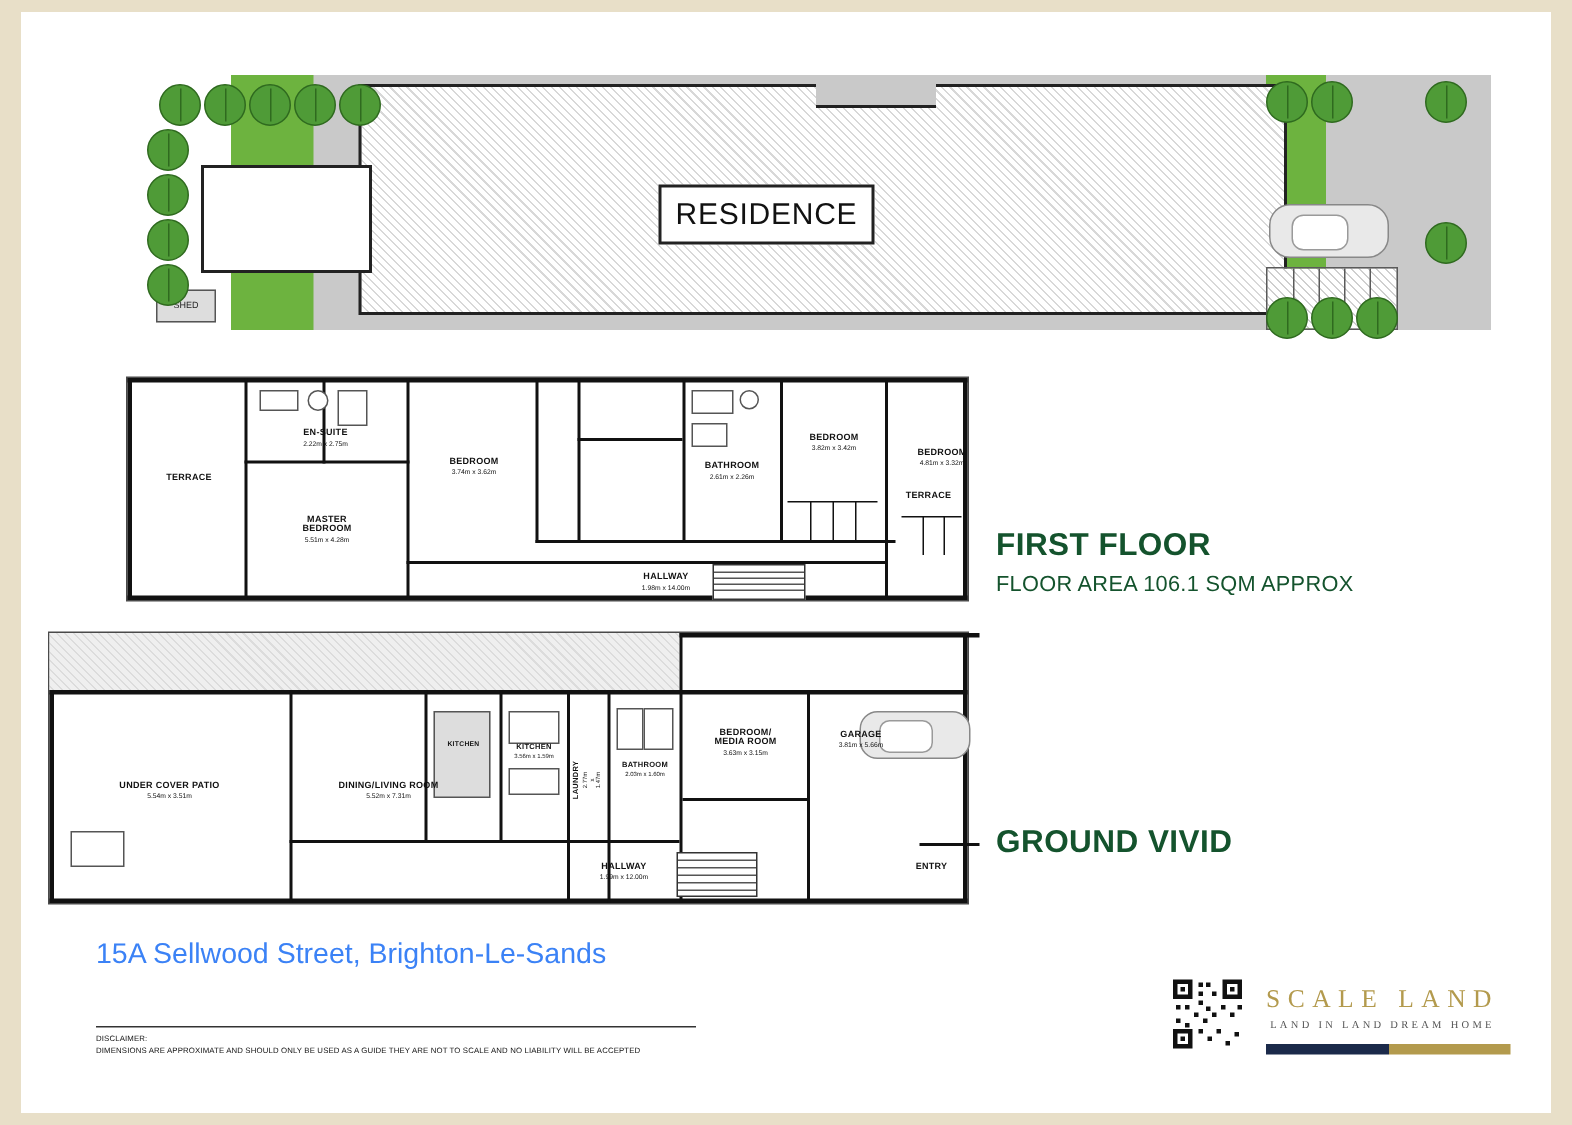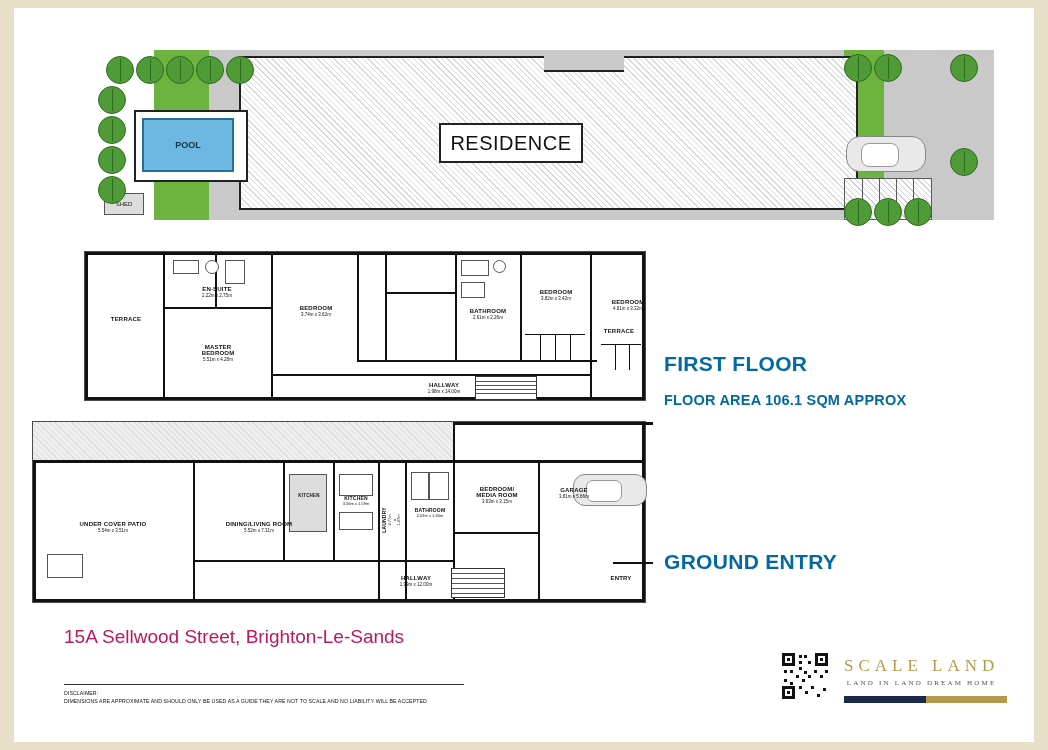--- a/index.html
+++ b/index.html
@@ -77,27 +77,27 @@
   .room .rname{font-size:6px;font-weight:bold;letter-spacing:.2px;}
   .room .rdim{font-size:4.5px;}
   .hatch-grey{background:repeating-linear-gradient(45deg,#efefef 0 3px,#dcdcdc 3px 4px);}
   .stairs{position:absolute;background:#fff;border:1px solid #333;}
   .stairs i{position:absolute;left:0;width:100%;height:1px;background:#555;}
   .fixture{position:absolute;border:1px solid #555;background:#fff;}
   .fixture.round{border-radius:50%;}
   .cararea{position:absolute;width:72px;height:30px;background:#e9e9e9;border:1px solid #888;border-radius:12px;}
   .cararea:before{content:"";position:absolute;left:12px;top:5px;width:34px;height:20px;background:#fff;border:1px solid #9a9a9a;border-radius:7px;}
   
-  .floor-title{position:absolute;color:#0369a1;}
+  .floor-title{position:absolute;color:#14532d;}
   .floor-title .t1{font-size:21px;font-weight:bold;letter-spacing:.3px;}
-  .floor-title .t2{font-size:14.5px;letter-spacing:.2px;margin-top:16px;font-weight:bold;}
+  .floor-title .t2{font-size:14.5px;letter-spacing:.2px;margin-top:6px;}
   .ff-title{left:650px;top:344px;}
   .gf-title{left:650px;top:542px;}
   
-  .address{position:absolute;left:50px;top:618px;font-size:19px;color:#be185d;text-align:right;}
+  .address{position:absolute;left:50px;top:618px;font-size:19px;color:#3b82f6;text-align:right;}
   .totals{position:absolute;left:50px;top:644px;font-size:9.5px;color:#111;line-height:1.55;letter-spacing:.2px;}
   .rule{position:absolute;left:50px;top:676px;width:400px;height:1px;background:#333;}
   .disc{position:absolute;left:50px;top:682px;font-size:5.2px;color:#111;line-height:1.5;letter-spacing:.1px;}
   .qr{position:absolute;left:768px;top:645px;width:46px;height:46px;}
   .qr span{position:absolute;background:#111;}
   .brand{position:absolute;left:830px;top:648px;text-align:center;}
   .brand .b1{font-size:17px;letter-spacing:5px;color:#b39a4d;font-family:"Liberation Serif", serif;}
   .brand .b2{font-size:7px;letter-spacing:2.2px;color:#555;margin-top:3px;font-family:"Liberation Serif", serif;}
   .brand .bar{position:absolute;left:0;top:40px;width:163px;height:7px;display:flex;}
   .brand .bar i{flex:1;}
@@ -111,21 +111,20 @@
     <div class="site-grass"></div>
     <div class="site-road"></div>
     <div class="site-grass2"></div>
     <div class="driveway"></div>
 
     <div class="residence-block"></div>
     <div class="residence-notch"></div>
     <div class="residence-label">RESIDENCE</div>
 
     <div class="pool-area"></div>
-    <div class="pool">POOL</div>
     <div class="shed">SHED</div>
 
     <div class="car-top"></div>
     <div class="parkbays">
       <i style="left:17px"></i>
         <i style="left:34px"></i>
         <i style="left:51px"></i>
         <i style="left:68px"></i>
     </div>
 
@@ -305,21 +304,21 @@
     <div class="room" style="left:352px;top:148px;width:62px;height:22px">
       <span class="rname">HALLWAY</span>
       <span class="rdim">1.99m x 12.00m</span>
     </div>
     <div class="room" style="left:568px;top:148px;width:40px;height:16px">
       <span class="rname">ENTRY</span>
     </div>
   </div>
 
   <div class="floor-title gf-title">
-    <div class="t1">GROUND ENTRY</div>
+    <div class="t1">GROUND VIVID</div>
   </div>
 
   <div class="address">15A Sellwood Street, Brighton-Le-Sands</div>
   <div class="rule"></div>
   <div class="disc">
     <div>DISCLAIMER:</div>
     <div>DIMENSIONS ARE APPROXIMATE AND SHOULD ONLY BE USED AS A GUIDE THEY ARE NOT TO SCALE AND NO LIABILITY WILL BE ACCEPTED</div>
   </div>
 
   <div class="qr">

